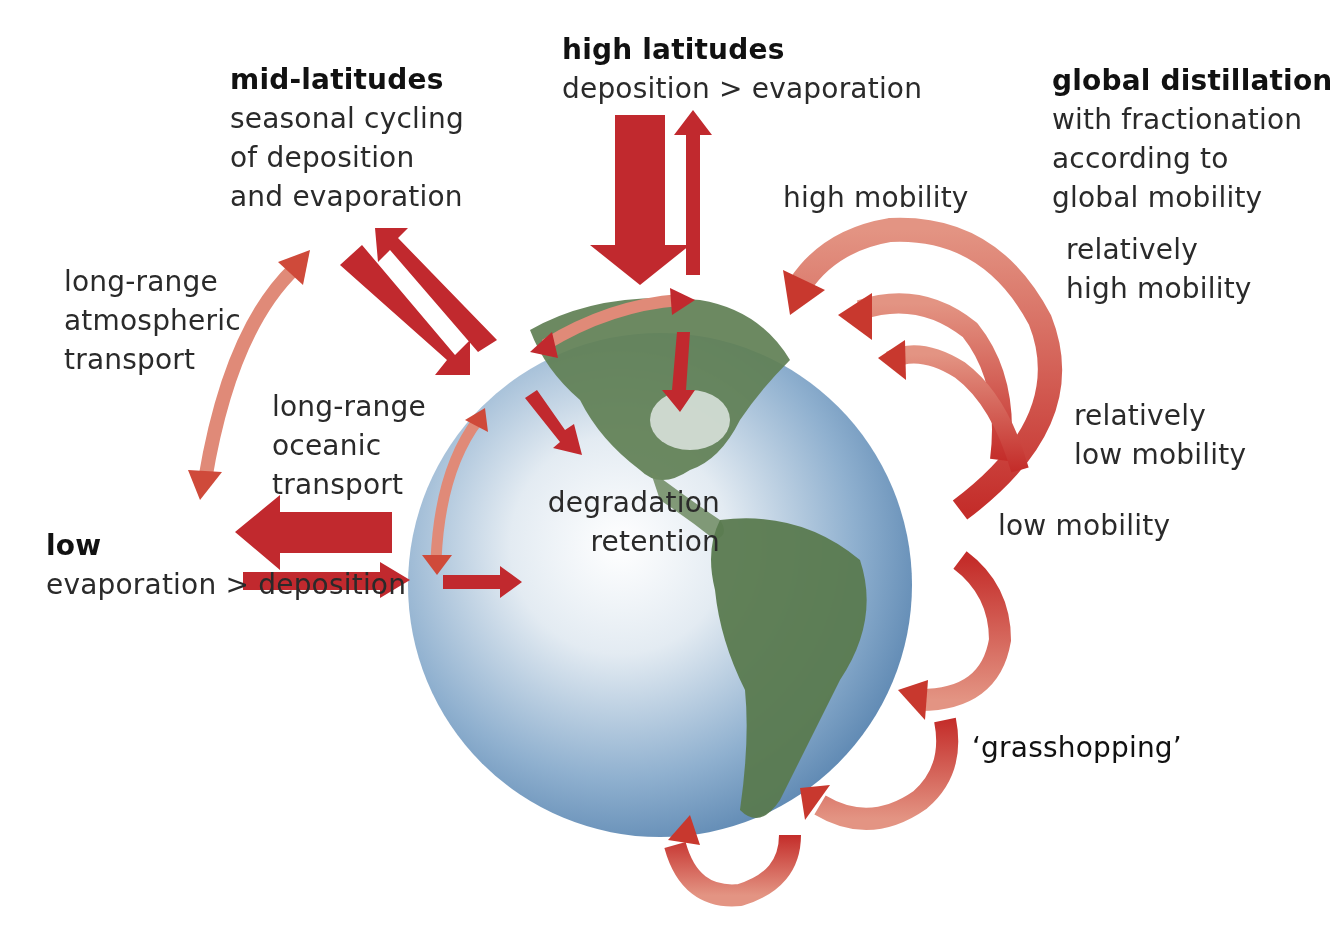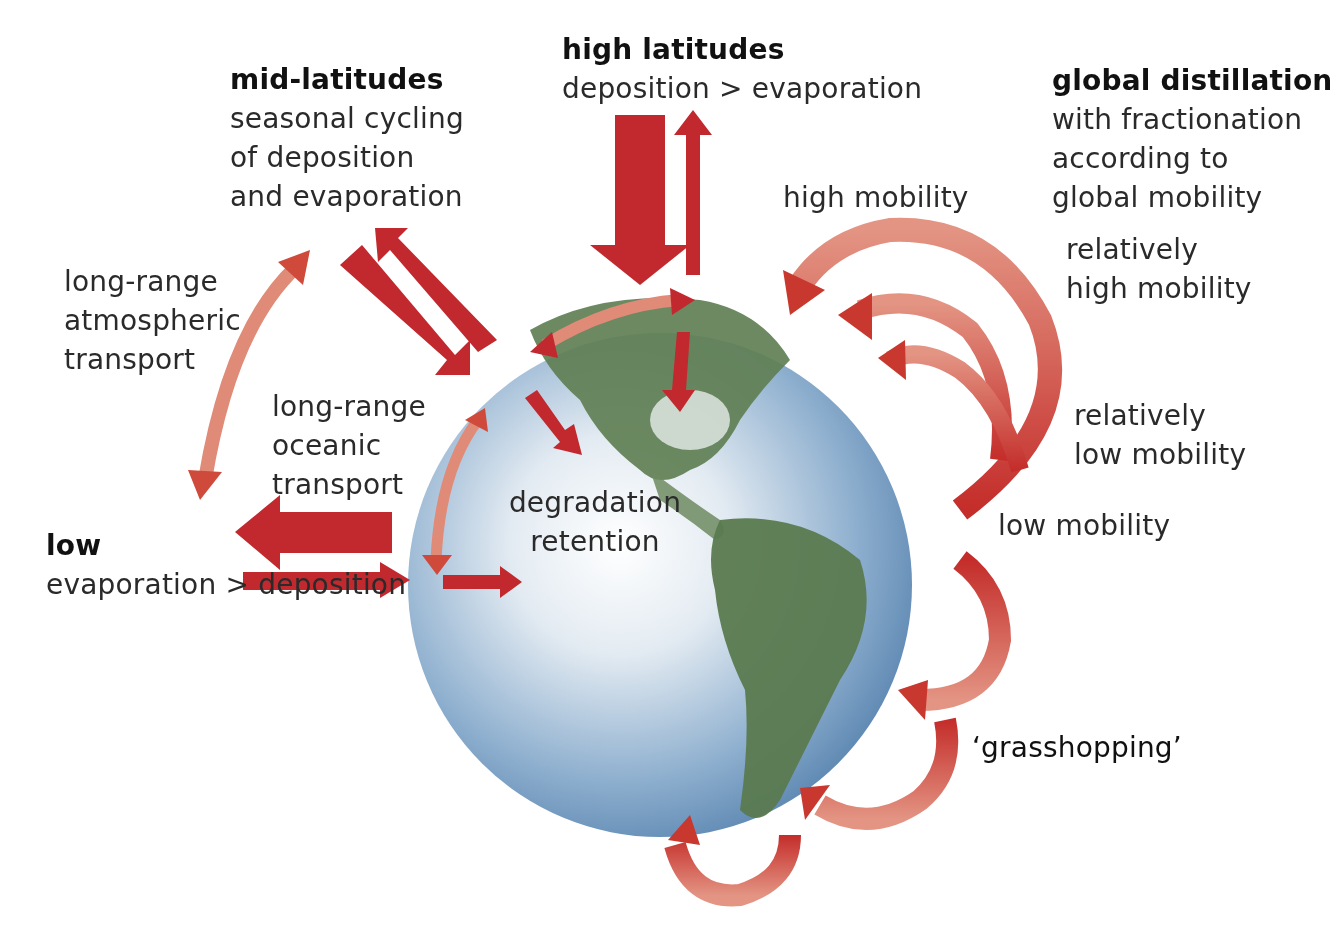--- a/index.html
+++ b/index.html
@@ -2,21 +2,21 @@
 <html><head>
 <meta charset="utf-8">
 <style>
   html, body { margin:0; padding:0; background:#ffffff; }
   body { width:1330px; height:930px; position:relative; overflow:hidden;
          font-family:"DejaVu Sans", sans-serif; color:#222; }
   #stage { position:absolute; left:0; top:0; width:1330px; height:930px; }
   .lbl { position:absolute; font-size:28px; line-height:39px; color:#2a2a2a; white-space:nowrap; letter-spacing:0.2px; }
   .lbl .t { font-weight:bold; color:#111; display:block; }
   .lbl .l { display:block; }
-  .center { text-align:center; }
+  .center { text-align:right; }
 </style>
 </head>
 <body>
 
 <div id="stage">
   <svg width="1330" height="930" viewBox="0 0 1330 930" style="position:absolute;left:0;top:0;">
     <defs>
       <radialGradient id="ocean" cx="42%" cy="42%" r="62%">
         <stop offset="0%" stop-color="#ffffff"></stop>
         <stop offset="35%" stop-color="#e3ebf2"></stop>

